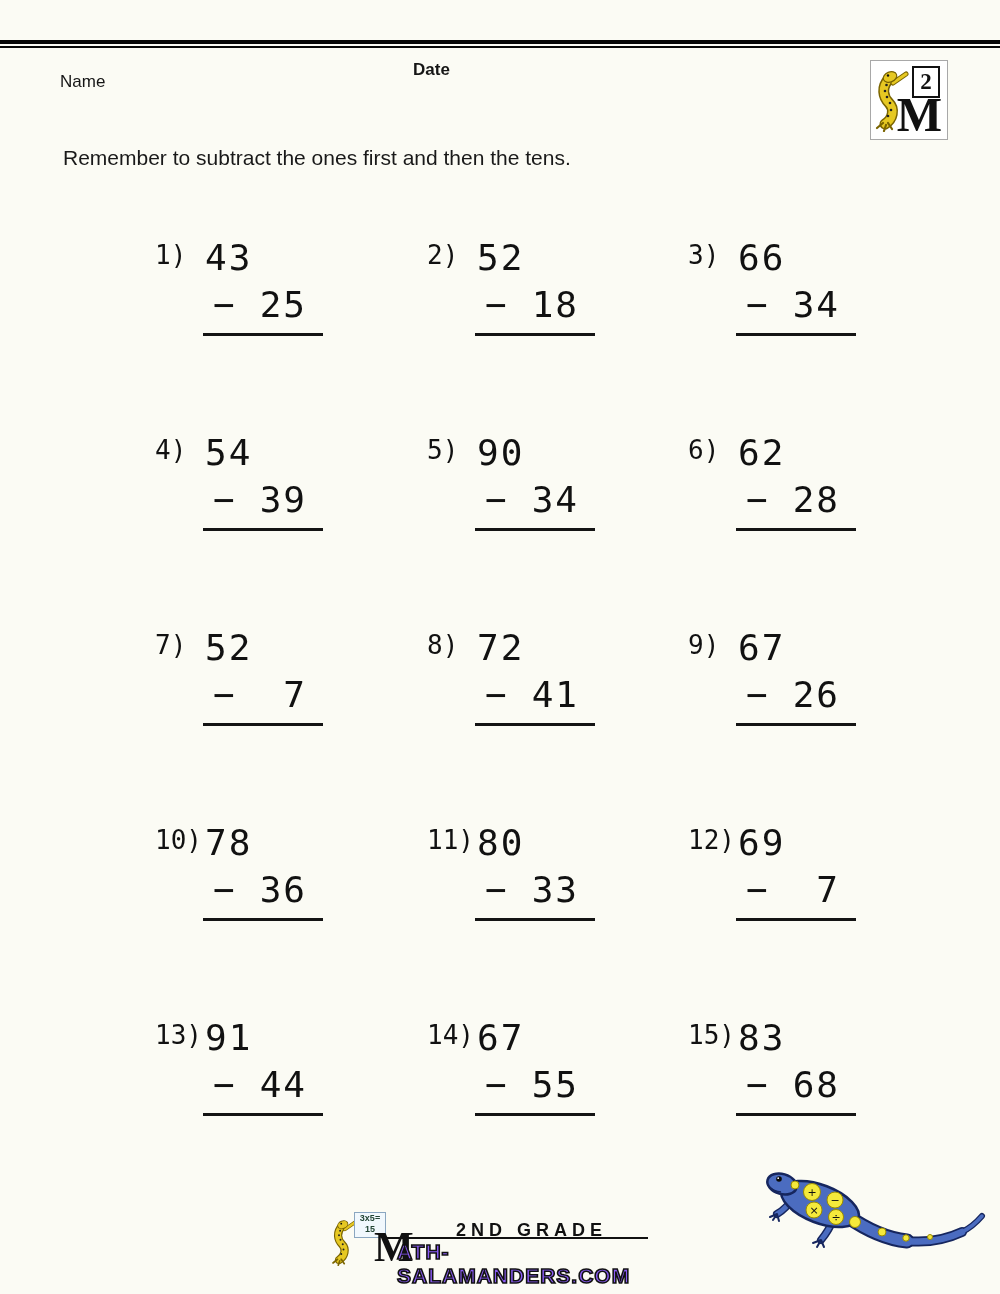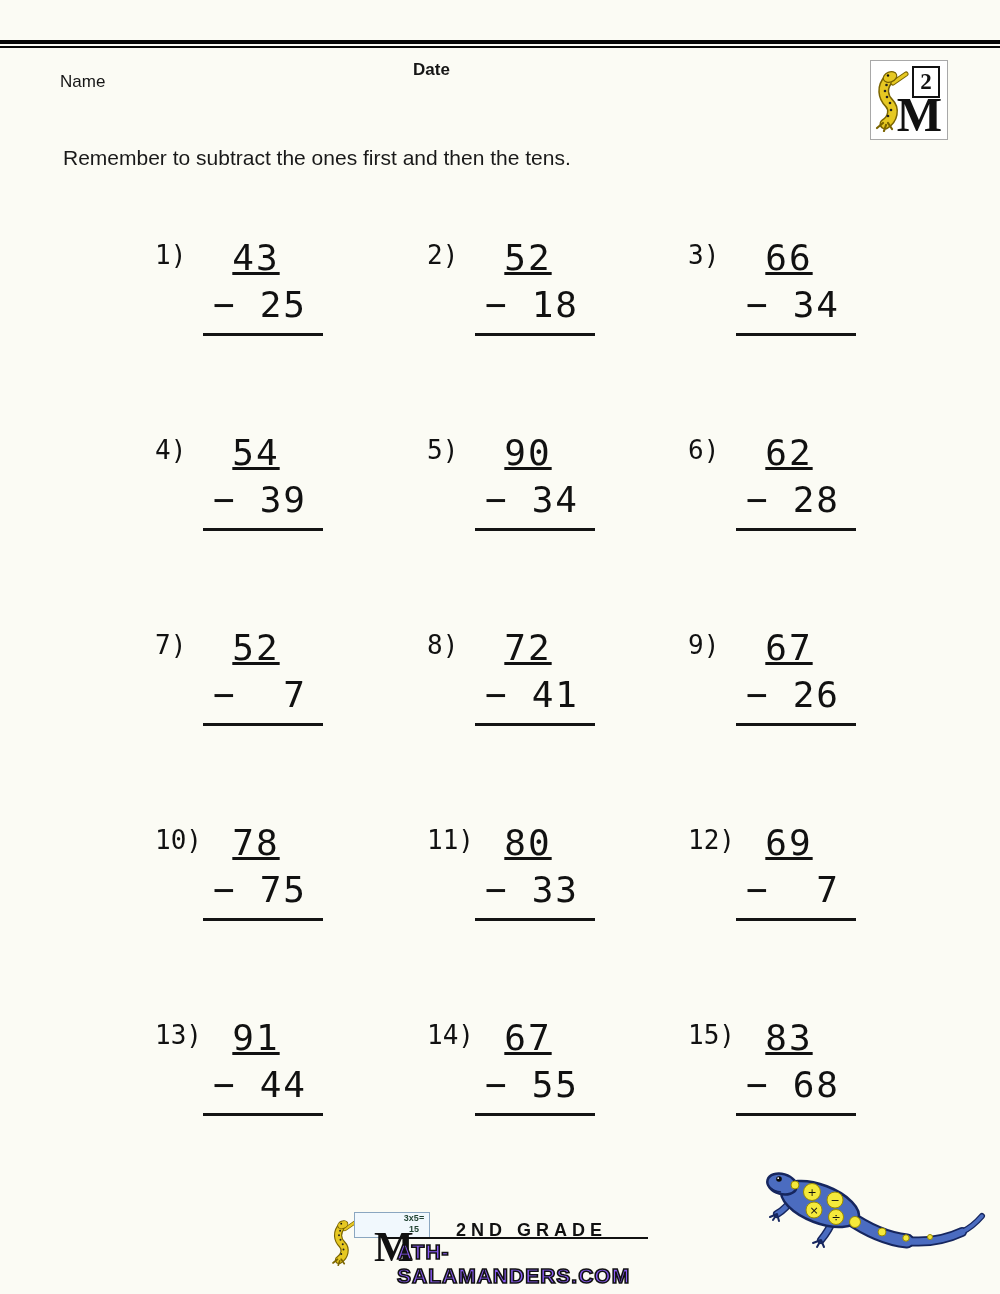--- a/index.html
+++ b/index.html
@@ -48,32 +48,32 @@
   .problem { display:flex; align-items:flex-start; }
   .plabel {
     width:50px; padding-top:12px;
     font-family:"DejaVu Sans Mono", monospace; font-size:26px; color:#111;
   }
   .pstack {
     width:102px; padding-top:6px;
     font-family:"DejaVu Sans Mono", monospace; font-size:36px; color:#111;
     letter-spacing:2px;
   }
-  .minuend { text-align:center; height:47px; line-height:47px;text-decoration:underline; }
+  .minuend { text-align:left; height:47px; line-height:47px; }
   .subrow  { position:relative; text-align:right; height:47px; line-height:47px; }
   .minus   { position:absolute; left:8px; top:0; }
   .pline   { width:120px; margin-left:-2px; margin-top:5px; border-top:3px solid #141414; }
 
   
   .footer-logo { position:absolute; left:330px; top:1210px; width:330px; height:62px; }
   .mini-sal  { position:absolute; left:0px; top:8px; }
   .mini-board {
     position:absolute; left:24px; top:2px; width:30px; height:24px;
     background:#f1f8fd; border:1px solid #8aa6c0; text-align:center;
-    font-size:9px; line-height:11px; color:#243; font-weight:bold;padding-left:44px;
+    font-size:9px; line-height:11px; color:#243; font-weight:bold;
   }
   .big-m {
     position:absolute; left:44px; top:16px;
     font-family:"Liberation Serif", serif; font-weight:bold;
     font-size:42px; line-height:1; color:#111;
   }
   .grade-text {
     position:absolute; left:126px; top:10px;
     font-size:18px; font-weight:bold; letter-spacing:5px; color:#111;
   }
@@ -226,21 +226,21 @@
         <div class="pline"></div>
       </div>
     </div>
 
     <div class="problem">
       <div class="plabel">10)</div>
       <div class="pstack">
         <div class="minuend">78</div>
         <div class="subrow">
           <span class="minus">−</span>
-          <span>75</span>
+          <span>36</span>
         </div>
         <div class="pline"></div>
       </div>
     </div>
 
     <div class="problem">
       <div class="plabel">11)</div>
       <div class="pstack">
         <div class="minuend">80</div>
         <div class="subrow">

